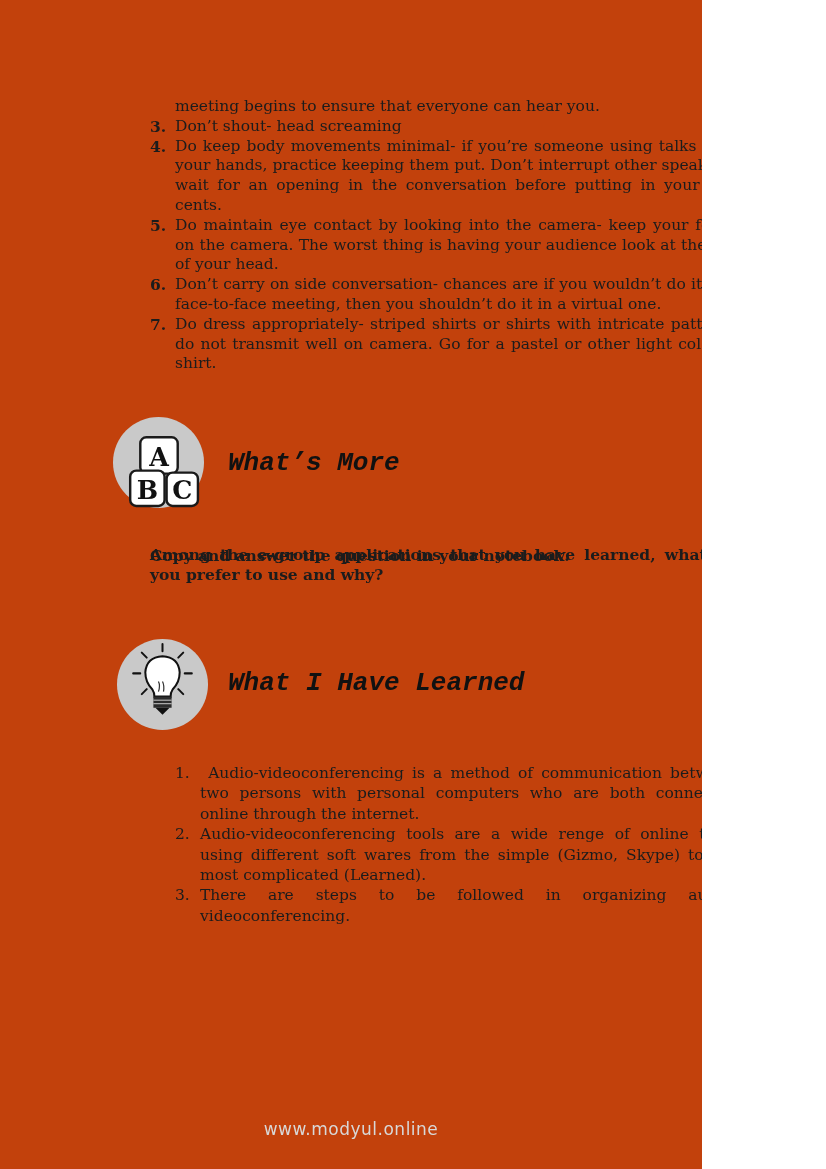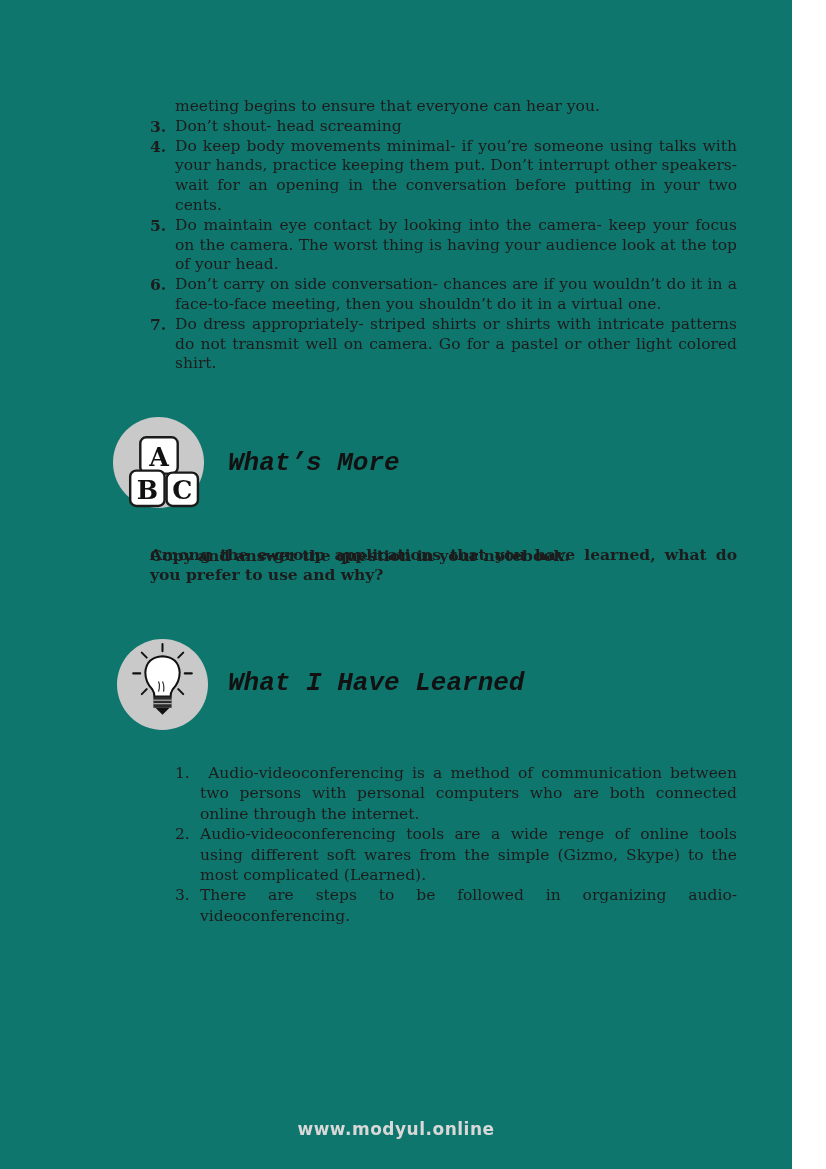--- a/index.html
+++ b/index.html
@@ -1,19 +1,19 @@
 <!DOCTYPE html>
 <html><head>
 <meta charset="utf-8">
 <style>
   html,body { margin:0; padding:0; background:#ffffff; }
   .page {
     position:relative;
-    width:792px; height:1169px;
-    background:#0f766e;
+    width:702px; height:1169px;
+    background:#c2410c;
     font-family:"DejaVu Serif", serif;
     color:#1c1c1c;
     overflow:hidden;
   }
   
   .list1 {
     position:absolute; left:150px; top:97px; width:587px;
     font-size:15.5px; line-height:19.8px;
   }
   .list2 {
@@ -50,21 +50,20 @@
   .page-number {
     position:absolute; left:0; top:1083px; width:100%;
     text-align:center; font-size:15px; color:#1c1c1c;
   }
   .watermark {
     position:absolute; left:0; top:1119px; width:100%;
     text-align:center;
     font-family:"DejaVu Sans", sans-serif;
     font-size:17px; letter-spacing:0.5px;
     color:#d8d8d8;
-    font-weight:bold;
   }
   svg text { font-family:"DejaVu Serif", serif; font-weight:bold; }
 </style>
 </head>
 <body>
 
 <div class="page">
 
   <div class="list1">
     <div class="cont-line">meeting begins to ensure that everyone can hear you.</div>

